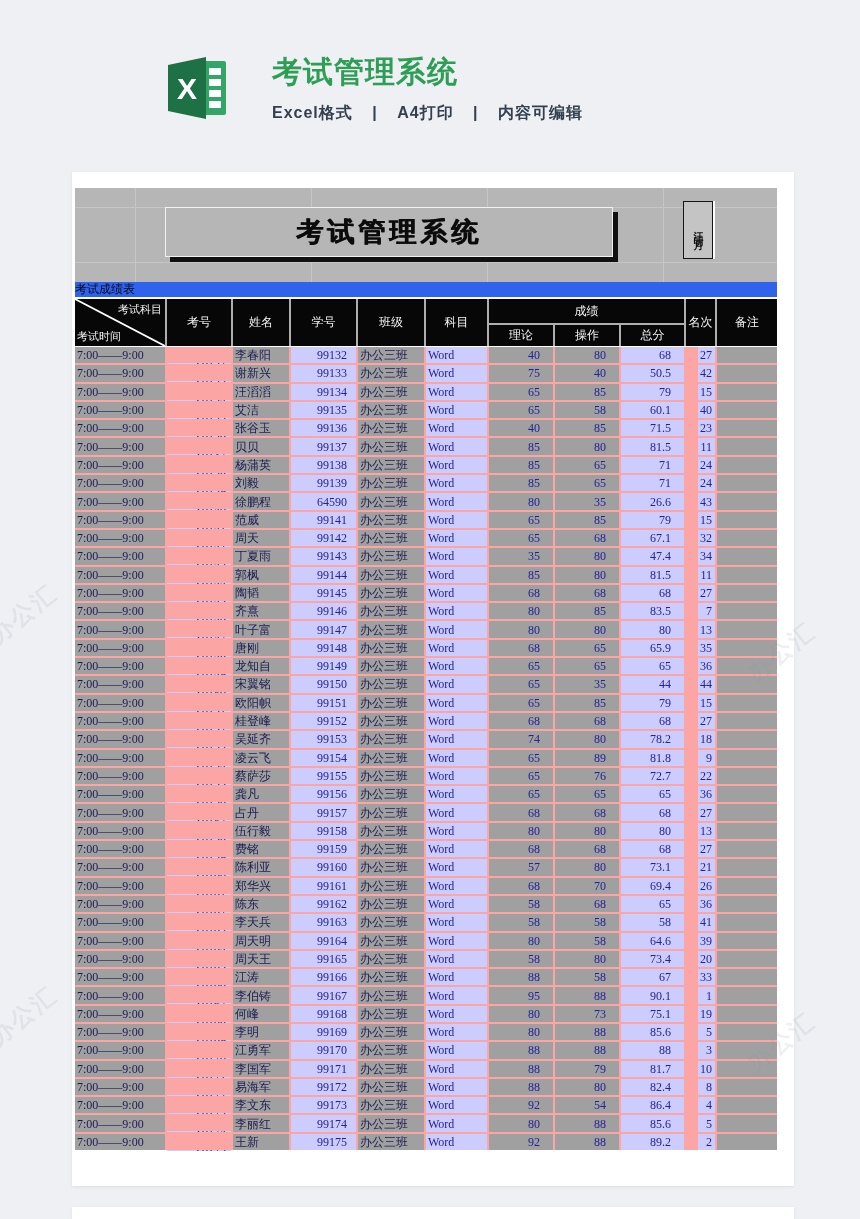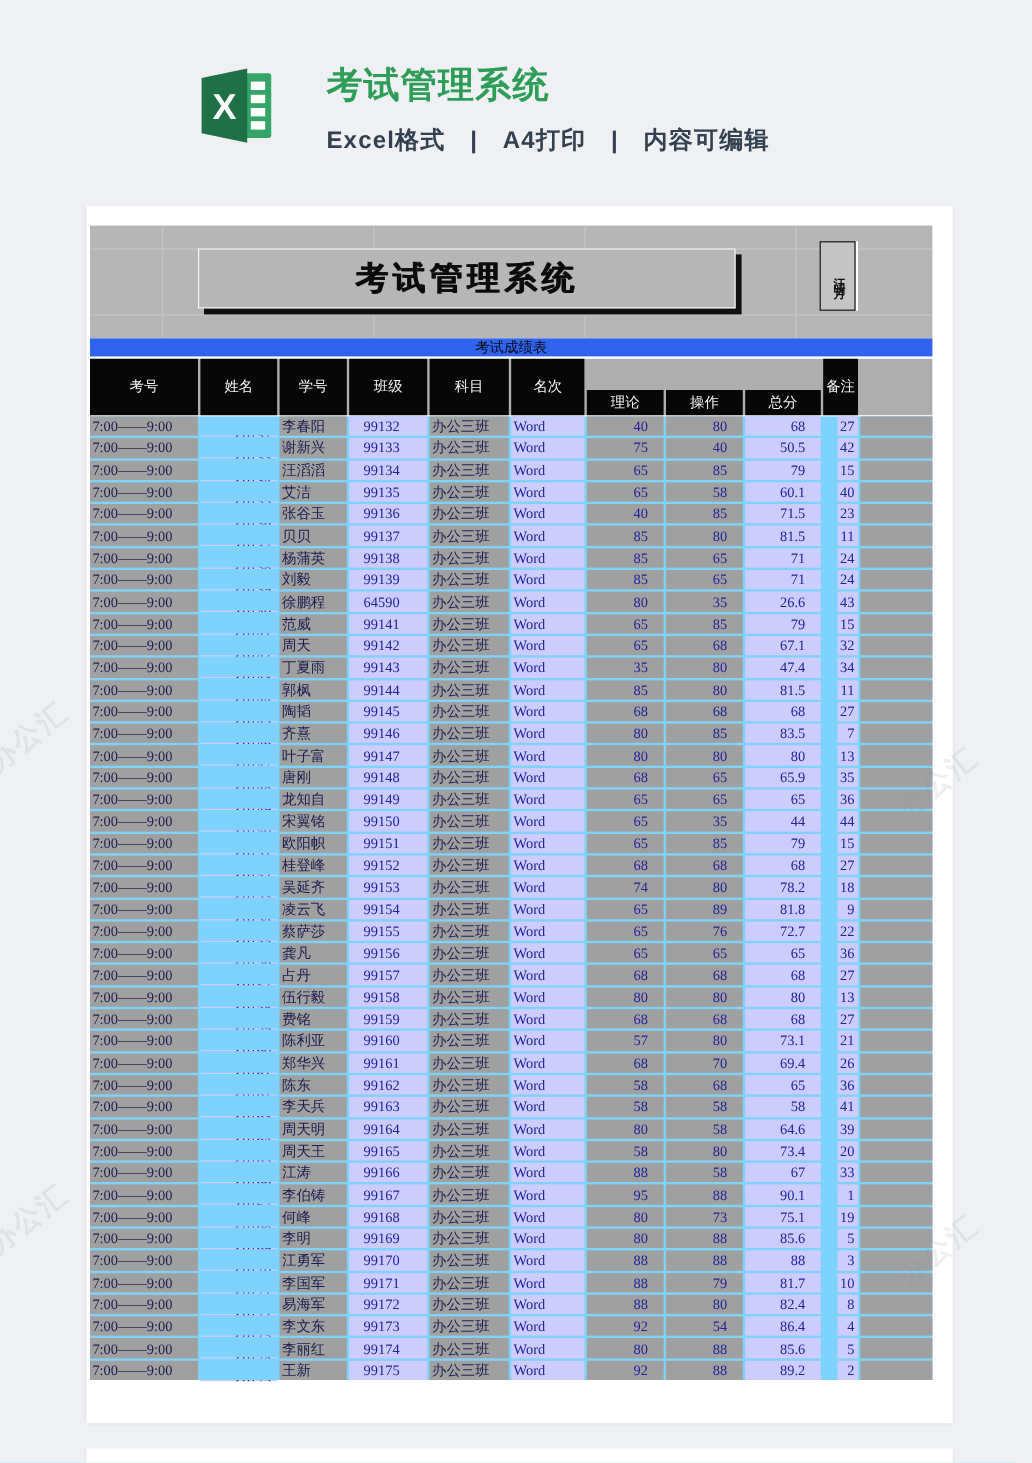--- a/index.html
+++ b/index.html
@@ -13,21 +13,21 @@
 
   
   .page-header { position:absolute; left:166px; top:55px; display:flex; }
   .logo { width:64px; height:66px; flex:0 0 auto; }
   .header-text { margin-left:42px; }
   .page-title {
     font-size:30px; font-weight:bold; color:#2e9e57;
     letter-spacing:1px; line-height:34px;
   }
   .page-subtitle {
-    margin-top:14px; font-size:20px; font-weight:bold; color:#33404f;
+    margin-top:14px; font-size:16px; font-weight:bold; color:#33404f;
     letter-spacing:1px;
   }
   .page-subtitle .sep { margin:0 14px; color:#33404f; }
 
   
   .card {
     position:absolute; left:72px; top:172px; width:722px; height:1014px;
     background:#ffffff; box-shadow:0 1px 3px rgba(0,0,0,0.08);
   }
   .card-next {
@@ -61,21 +61,21 @@
     display:flex; align-items:center; justify-content:center;
   }
   .stamp-text {
     writing-mode:vertical-rl; text-orientation:upright;
     font-size:10px; font-weight:bold; color:#101010; letter-spacing:5px;
     font-family:"Liberation Serif", serif;
   }
 
   .caption-bar {
     position:absolute; left:0; top:94px; width:702px; height:15px;
-    background:#2f63ee; display:flex; align-items:center; justify-content:center;
+    background:#2f63ee; display:flex; align-items:center; justify-content:flex-start;
   }
   .caption-text { font-size:12px; color:#0a0a14; font-family:"Liberation Serif", serif; line-height:15px; }
 
   
   .thead {
     position:absolute; left:0; top:111px; width:702px; height:47px;
     background:#aeaeae;
     display:grid;
     grid-template-columns:90px 64px 56px 65px 66px 61px 64px 64px 63px 29px 60px;
     grid-template-rows:24px 21px;
@@ -87,37 +87,37 @@
     display:flex; align-items:center; justify-content:center;
   }
   .span2 { grid-row:1 / span 2; }
   .corner { position:relative; overflow:hidden; }
   .corner svg { position:absolute; left:0; top:0; width:100%; height:100%; }
   .corner .ct { position:absolute; right:3px; top:3px; font-size:11px; color:#f5f5f5; }
   .corner .cb { position:absolute; left:2px; bottom:2px; font-size:11px; color:#f5f5f5; }
 
   .tbody {
     position:absolute; left:0; top:159px; width:702px;
-    background:#7dd3fc;
+    background:#fca5a5;
     display:grid;
     grid-template-columns:90px 64px 56px 65px 66px 61px 64px 64px 63px 29px 60px;
     grid-auto-rows:16.3px;
     column-gap:2px; row-gap:2px;
     font-family:"Liberation Serif", serif;
     font-size:12px;
   }
   .c { display:flex; align-items:center; overflow:hidden; white-space:nowrap; line-height:16px; }
   .cg { background:#a0a0a0; }
   .cl { background:#ccccff; }
   .num { color:#22229a; }
   .txt { color:#1c1c52; }
   .al { justify-content:flex-start; padding-left:2px; }
   .ar { justify-content:flex-end; }
   .pr4 { padding-right:5px;margin-top:16px; }
-  .pr8 { padding-right:23px; }
+  .pr8 { padding-right:9px; }
   .pr12 { padding-right:13px; }
   .pr3 { padding-right:3px;margin-left:12px; }
 
   
   .wm {
     position:absolute; font-size:24px; color:#8b93a6; opacity:0.14;
     transform:rotate(-38deg); pointer-events:none; font-weight:bold;
     letter-spacing:2px; z-index:5;
   }
 </style>
@@ -170,25 +170,33 @@
 
     <div class="stamp-box">
       <span class="stamp-text">汪明月</span>
     </div>
 
     <div class="caption-bar">
       <span class="caption-text">考试成绩表</span>
     </div>
 
     <div class="thead">
+      <div class="hc span2 corner">
+        <svg preserveAspectRatio="none" viewBox="0 0 100 100">
+            <line x1="0" y1="0" x2="100" y2="100" stroke="#ffffff" stroke-width="3"></line>
+          </svg>
+        <span class="ct">考试科目</span>
+        <span class="cb">考试时间</span>
+      </div>
       <div class="hc span2">考号</div>
       <div class="hc span2">姓名</div>
       <div class="hc span2">学号</div>
       <div class="hc span2">班级</div>
       <div class="hc span2">科目</div>
+      <div class="hc" style="grid-column:7 / span 3">成绩</div>
       <div class="hc span2">名次</div>
       <div class="hc span2">备注</div>
       <div class="hc" style="grid-column:7;grid-row:2">理论</div>
       <div class="hc" style="grid-column:8;grid-row:2">操作</div>
       <div class="hc" style="grid-column:9;grid-row:2">总分</div>
     </div>
 
     <div class="tbody">
   <div class="c cg al txt">7:00——9:00</div>
   <div class="c cl ar pr4 num">Z0132</div>

